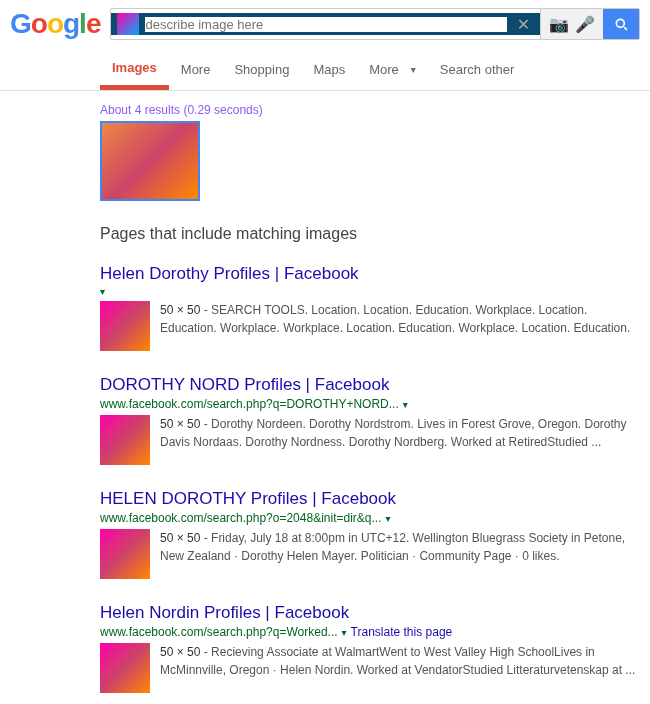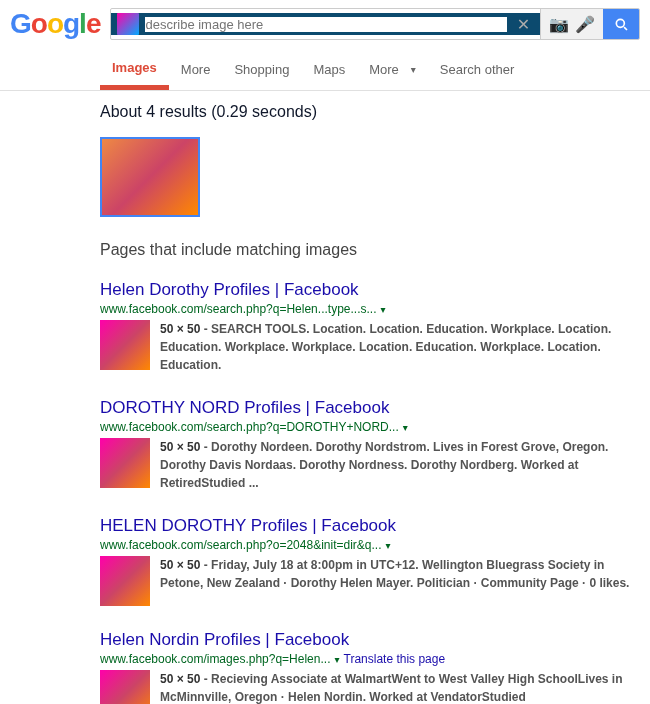--- a/index.html
+++ b/index.html
@@ -27,41 +27,41 @@
 
     
     .nav-tabs { display: flex; align-items: center; padding: 0 100px 0 100px; border-bottom: 1px solid #e0e0e0; }
     .nav-tab { padding: 12px 12px; font-size: 13px; color: #666; cursor: pointer; text-decoration: none; white-space: nowrap; position: relative; }
     .nav-tab.active { color: #dd4b39; border-bottom: 3px solid #dd4b39; font-weight: bold; text-align: center; }
     .nav-tab.active::after { content: ''; position: absolute; bottom: -1px; left: 0; right: 0; height: 3px; background: #dd4b39; }
     .nav-more { display: flex; align-items: center; gap: 12px; }
 
     
     .content { padding: 12px 14px 12px 100px; }
-    .results-count { font-size: 16px; color: #0f172a; margin-bottom: 16px; }
+    .results-count { font-size: 12px; color: #8b5cf6; margin-bottom: 4px; }
 
     
     .image-result { display: flex; align-items: flex-start; gap: 16px; margin-bottom: 24px; }
     .image-thumb-large { width: 100px; height: 80px; border: 2px solid #4285F4; overflow: hidden; flex-shrink: 0; }
     .image-thumb-large-inner { width: 100%; height: 100%; background: linear-gradient(135deg, #e84, #c46, #f80); }
     .image-meta { font-size: 13px; color: #333; }
     .image-size { margin-bottom: 8px; }
 
     
     .section-header { font-size: 16px; color: #444; font-weight: normal; margin-bottom: 21px; margin-top: 8px; }
 
     
     .result-item { margin-bottom: 24px; }
     .result-title { font-size: 17px; color: #1a0dab; cursor: pointer; margin-bottom: 2px; }
     .result-url-row { display: flex; align-items: center; gap: 4px; margin-bottom: 4px; }
     .result-url { font-size: 12px; color: #006621; }
     .result-dropdown { color: #006621; font-size: 10px; cursor: pointer; }
     .result-body { display: flex; gap: 10px; }
     .result-thumb { width: 50px; height: 50px; background: linear-gradient(135deg, #f0a, #c46, #f80); flex-shrink: 0; }
-    .result-desc { font-size: 12px; color: #545454; line-height: 1.5; font-weight: bold; }
+    .result-desc { font-size: 12px; color: #545454; line-height: 1.5; }
     .result-desc-bold { color: #333; font-size: 12px; }
     .translate-link { color: #1a0dab; font-size: 12px; cursor: pointer; }
   </style>
 </head>
 <body>
 
 <div class="header">
   <div class="google-logo">
     <span class="logo-g">G</span><span class="logo-o1">o</span><span class="logo-o2">o</span><span class="logo-g2">g</span><span class="logo-l">l</span><span class="logo-e">e</span>
   </div>
@@ -105,21 +105,20 @@
     <div class="image-thumb-large">
       <div class="image-thumb-large-inner"></div>
     </div>
   </div>
 
   <div class="section-header">Pages that include matching images</div>
 
   <div class="result-item">
     <div class="result-title">Helen Dorothy Profiles | Facebook</div>
     <div class="result-url-row">
-      <span class="result-url">www.facebook.com/search.php?q=Helen...type...s...</span>
       <span class="result-dropdown">▾</span>
     </div>
     <div class="result-body">
       <div class="result-thumb"></div>
       <div class="result-desc">
         <span class="result-desc-bold">50 × 50</span> - <span>SEARCH TOOLS. Location. Location. Education. Workplace. Location. Education. Workplace. Workplace. Location. Education. Workplace. Location. Education.</span>
       </div>
     </div>
   </div>
 
@@ -147,21 +146,21 @@
       <div class="result-thumb"></div>
       <div class="result-desc">
         <span class="result-desc-bold">50 × 50</span> - <span>Friday, July 18 at 8:00pm in UTC+12. Wellington Bluegrass Society in Petone, New Zealand · Dorothy Helen Mayer. Politician · Community Page · 0 likes.</span>
       </div>
     </div>
   </div>
 
   <div class="result-item">
     <div class="result-title">Helen Nordin Profiles | Facebook</div>
     <div class="result-url-row">
-      <span class="result-url">www.facebook.com/images.php?q=Helen...</span>
+      <span class="result-url">www.facebook.com/search.php?q=Worked...</span>
       <span class="result-dropdown">▾</span>
       <span class="translate-link">Translate this page</span>
     </div>
     <div class="result-body">
       <div class="result-thumb"></div>
       <div class="result-desc">
         <span class="result-desc-bold">50 × 50</span> - <span>Recieving Associate at WalmartWent to West Valley High SchoolLives in McMinnville, Oregon · Helen Nordin. Worked at VendatorStudied Litteraturvetenskap at ...</span>
       </div>
     </div>
   </div>

